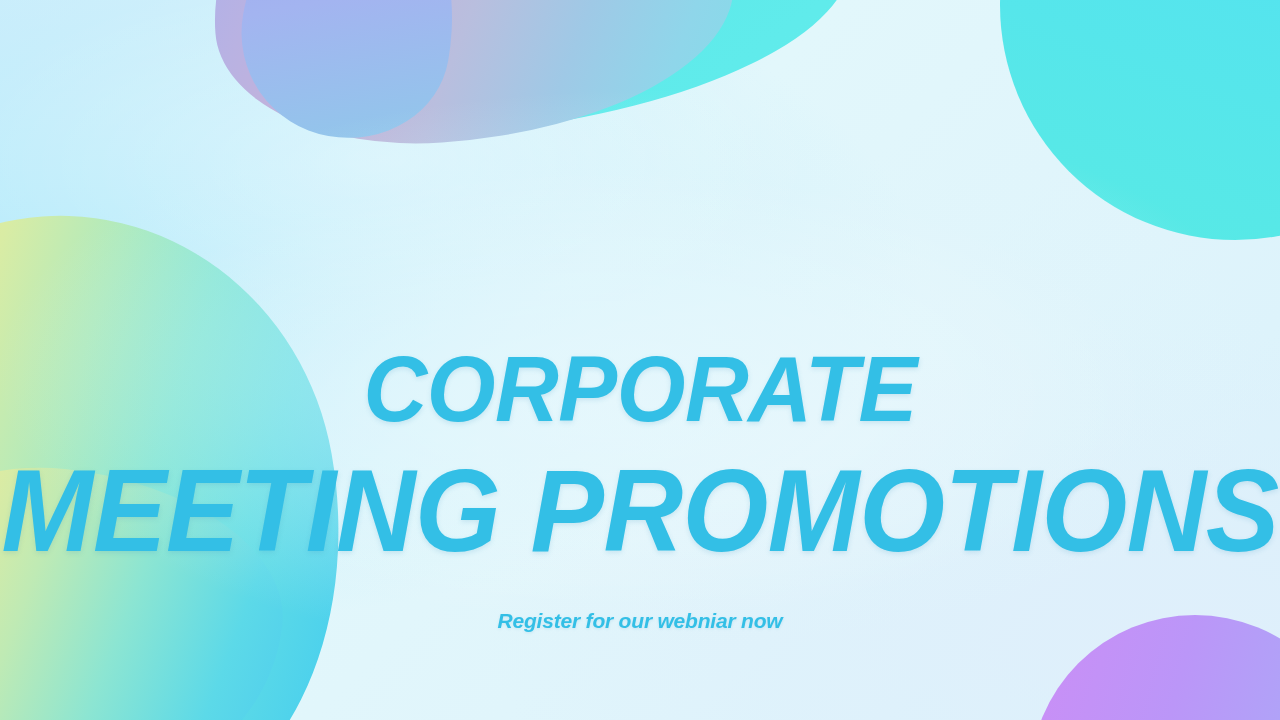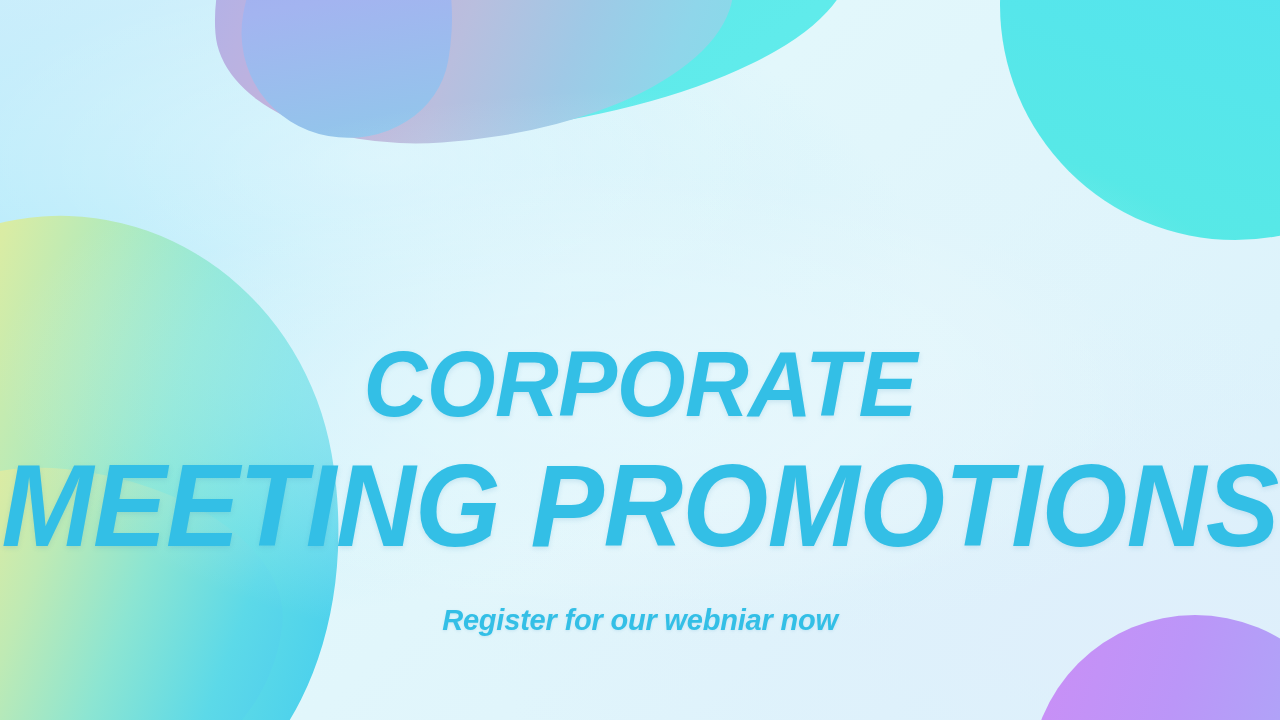--- a/index.html
+++ b/index.html
@@ -165,21 +165,21 @@
     margin-top: 18px;
     font-size: 116px;
     transform: scaleX(0.95);
   }
 
   .subtitle {
     margin-top: 40px;
     color: #33bfe6;
     font-weight: bold;
     font-style: italic;
-    font-size: 29px;
+    font-size: 21px;
     letter-spacing: -0.2px;
     white-space: nowrap;
     text-shadow: 0 1px 3px rgba(60,150,190,0.16);
   }
 </style>
 </head>
 <body>
 
 <div id="poster">
 

